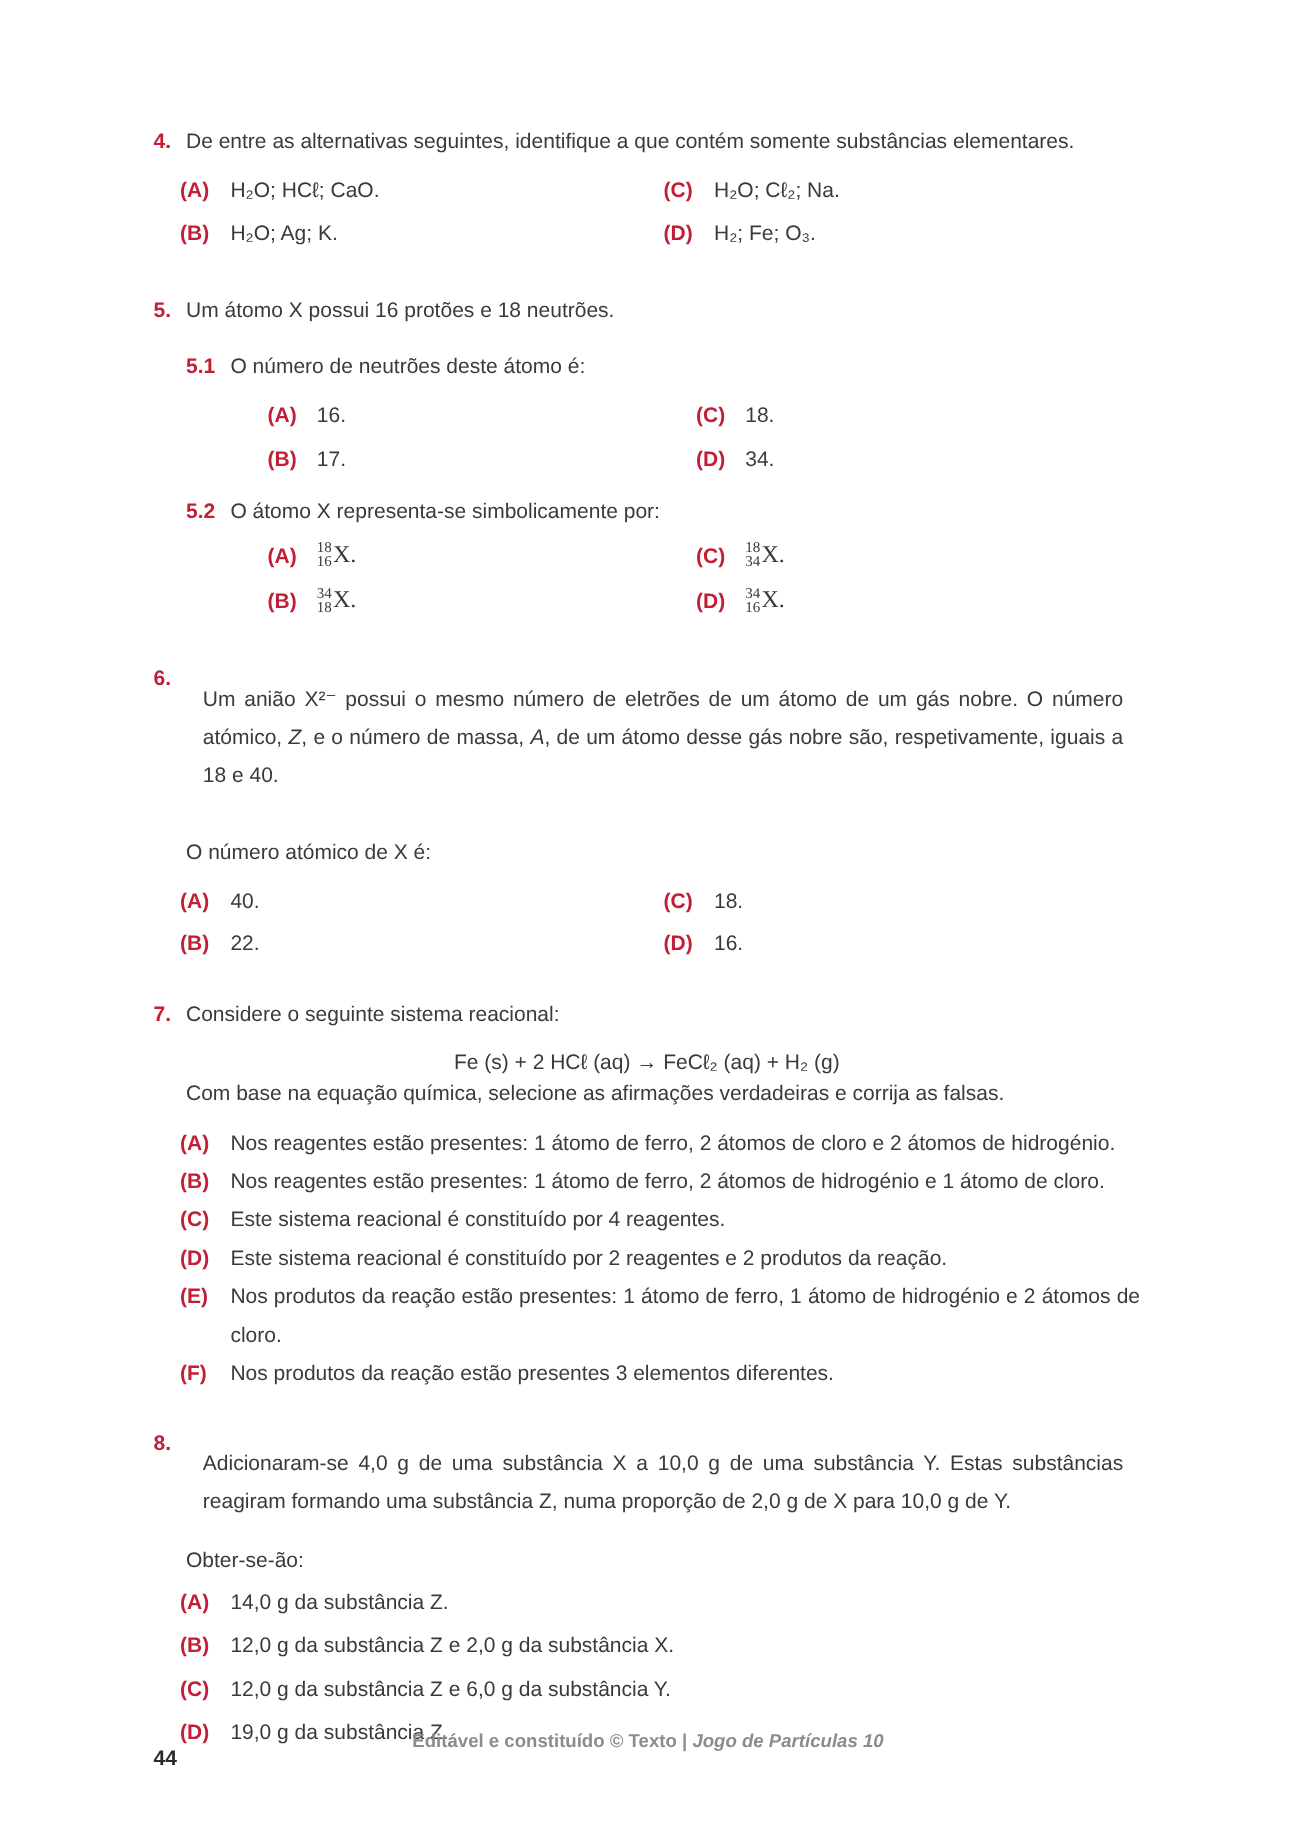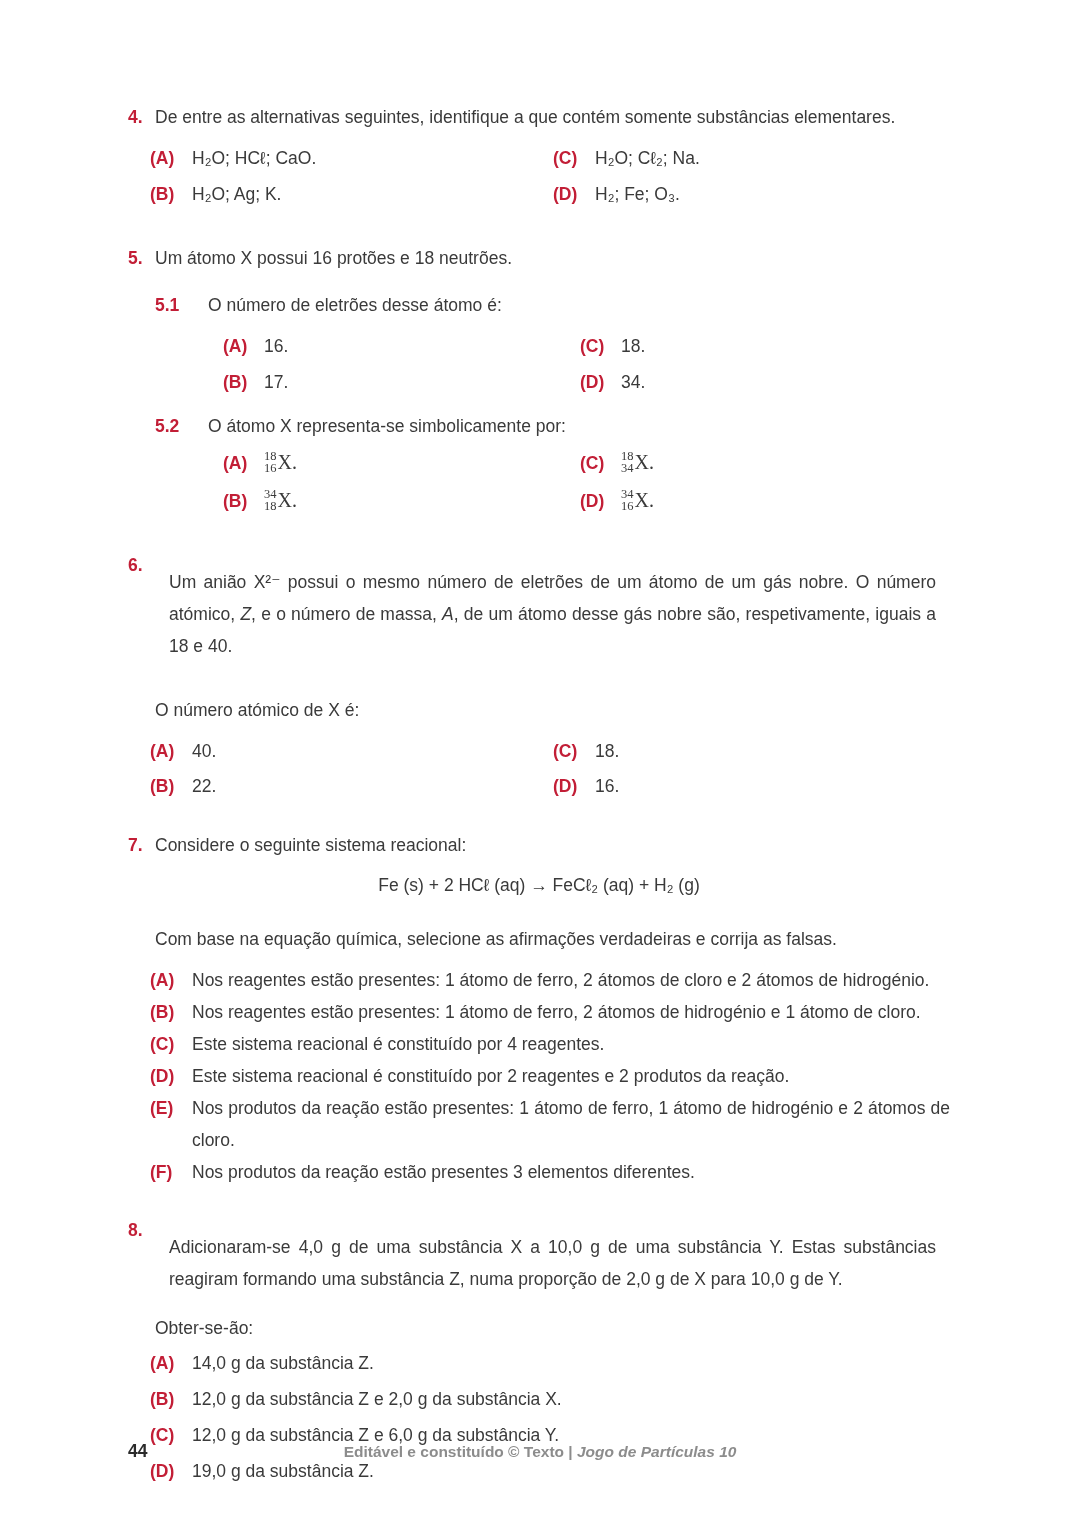--- a/index.html
+++ b/index.html
@@ -15,21 +15,21 @@
     padding:104px 130px 0 128px;
     overflow:hidden;
   }
   .question { margin:0; }
   .q-head { display:flex; line-height:26px; }
   .q-num { flex:none; width:27px; font-weight:700; color:#c21e36; }
   .q-text { flex:1; }
 
   
   .sub { margin-left:27px; }
-  .sub-head { display:flex; line-height:26px;gap:16px; }
+  .sub-head { display:flex; line-height:26px; }
   .sub-num { flex:none; width:37px; font-weight:700; color:#c21e36; }
 
   
   .opts2 {
     display:grid;
     grid-auto-flow:column;
     grid-template-rows:repeat(2,auto);
     grid-template-columns:403px auto;
     row-gap:9px;
     justify-content:start;
@@ -59,35 +59,35 @@
   
   .equation { text-align:center; line-height:26px; margin-top:14px; }
 
   
   .isotope { display:inline-flex; align-items:center; font-family:"Liberation Serif","DejaVu Serif",serif; transform:translateY(-1px); }
   .iso-nums { display:inline-flex; flex-direction:column; align-items:center; font-size:12.5px; line-height:12px; margin-right:1px; }
   .iso-sym { font-size:20px; line-height:20px; }
 
   
   .footer { position:absolute; top:1441px; left:0; width:1080px; }
-  .page-num { position:absolute; left:128px; top:0; font-weight:700; color:#2b2b2b; }
+  .page-num { position:absolute; left:128px; top:14px; font-weight:700; color:#2b2b2b; }
   .credit { text-align:center; color:#8c8c8c; font-weight:700; font-size:15.5px; line-height:22px; }
   .credit .it { font-style:italic; }
 
   
   #q5 { margin-top:37px; }
   #q5-1 { margin-top:21px; }
   #q5-2 { margin-top:17px; }
   #q5-2 .opts2 { margin-top:10px; row-gap:10px; }
   #q5-2 .opt { line-height:28px; }
   #q6 { margin-top:37px; }
   #q6 .q-prompt { margin-top:21px; }
   #q6 .opts2 { margin-top:14px; row-gap:8px; }
   #q7 { margin-top:32px; }
-  #q7 .instruction { line-height:26px; margin-top:28px; }
+  #q7 .instruction { line-height:26px; margin-top:0; }
   #q8 { margin-top:29px; }
   #q8 .q-prompt { margin-top:6px; line-height:27px; }
   #q8 .opts1 { margin-top:8px; }
   .q-prompt { margin-left:27px; }
 </style>
 </head>
 <body>
 
 <div class="page">
 
@@ -118,21 +118,21 @@
 
   <section class="question" id="q5">
     <div class="q-head">
       <span class="q-num">5.</span>
       <span class="q-text">Um átomo X possui 16 protões e 18 neutrões.</span>
     </div>
 
     <div class="sub" id="q5-1">
       <div class="sub-head">
         <span class="sub-num">5.1</span>
-        <span class="q-text">O número de eletrões desse átomo é:</span>
+        <span class="q-text">O número de neutrões deste átomo é:</span>
       </div>
       <div class="opts2 sub-opts">
         <div class="opt">
           <span class="opt-label">(A)</span>
           <span class="opt-text">16.</span>
         </div>
         <div class="opt">
           <span class="opt-label">(B)</span>
           <span class="opt-text">17.</span>
         </div>

